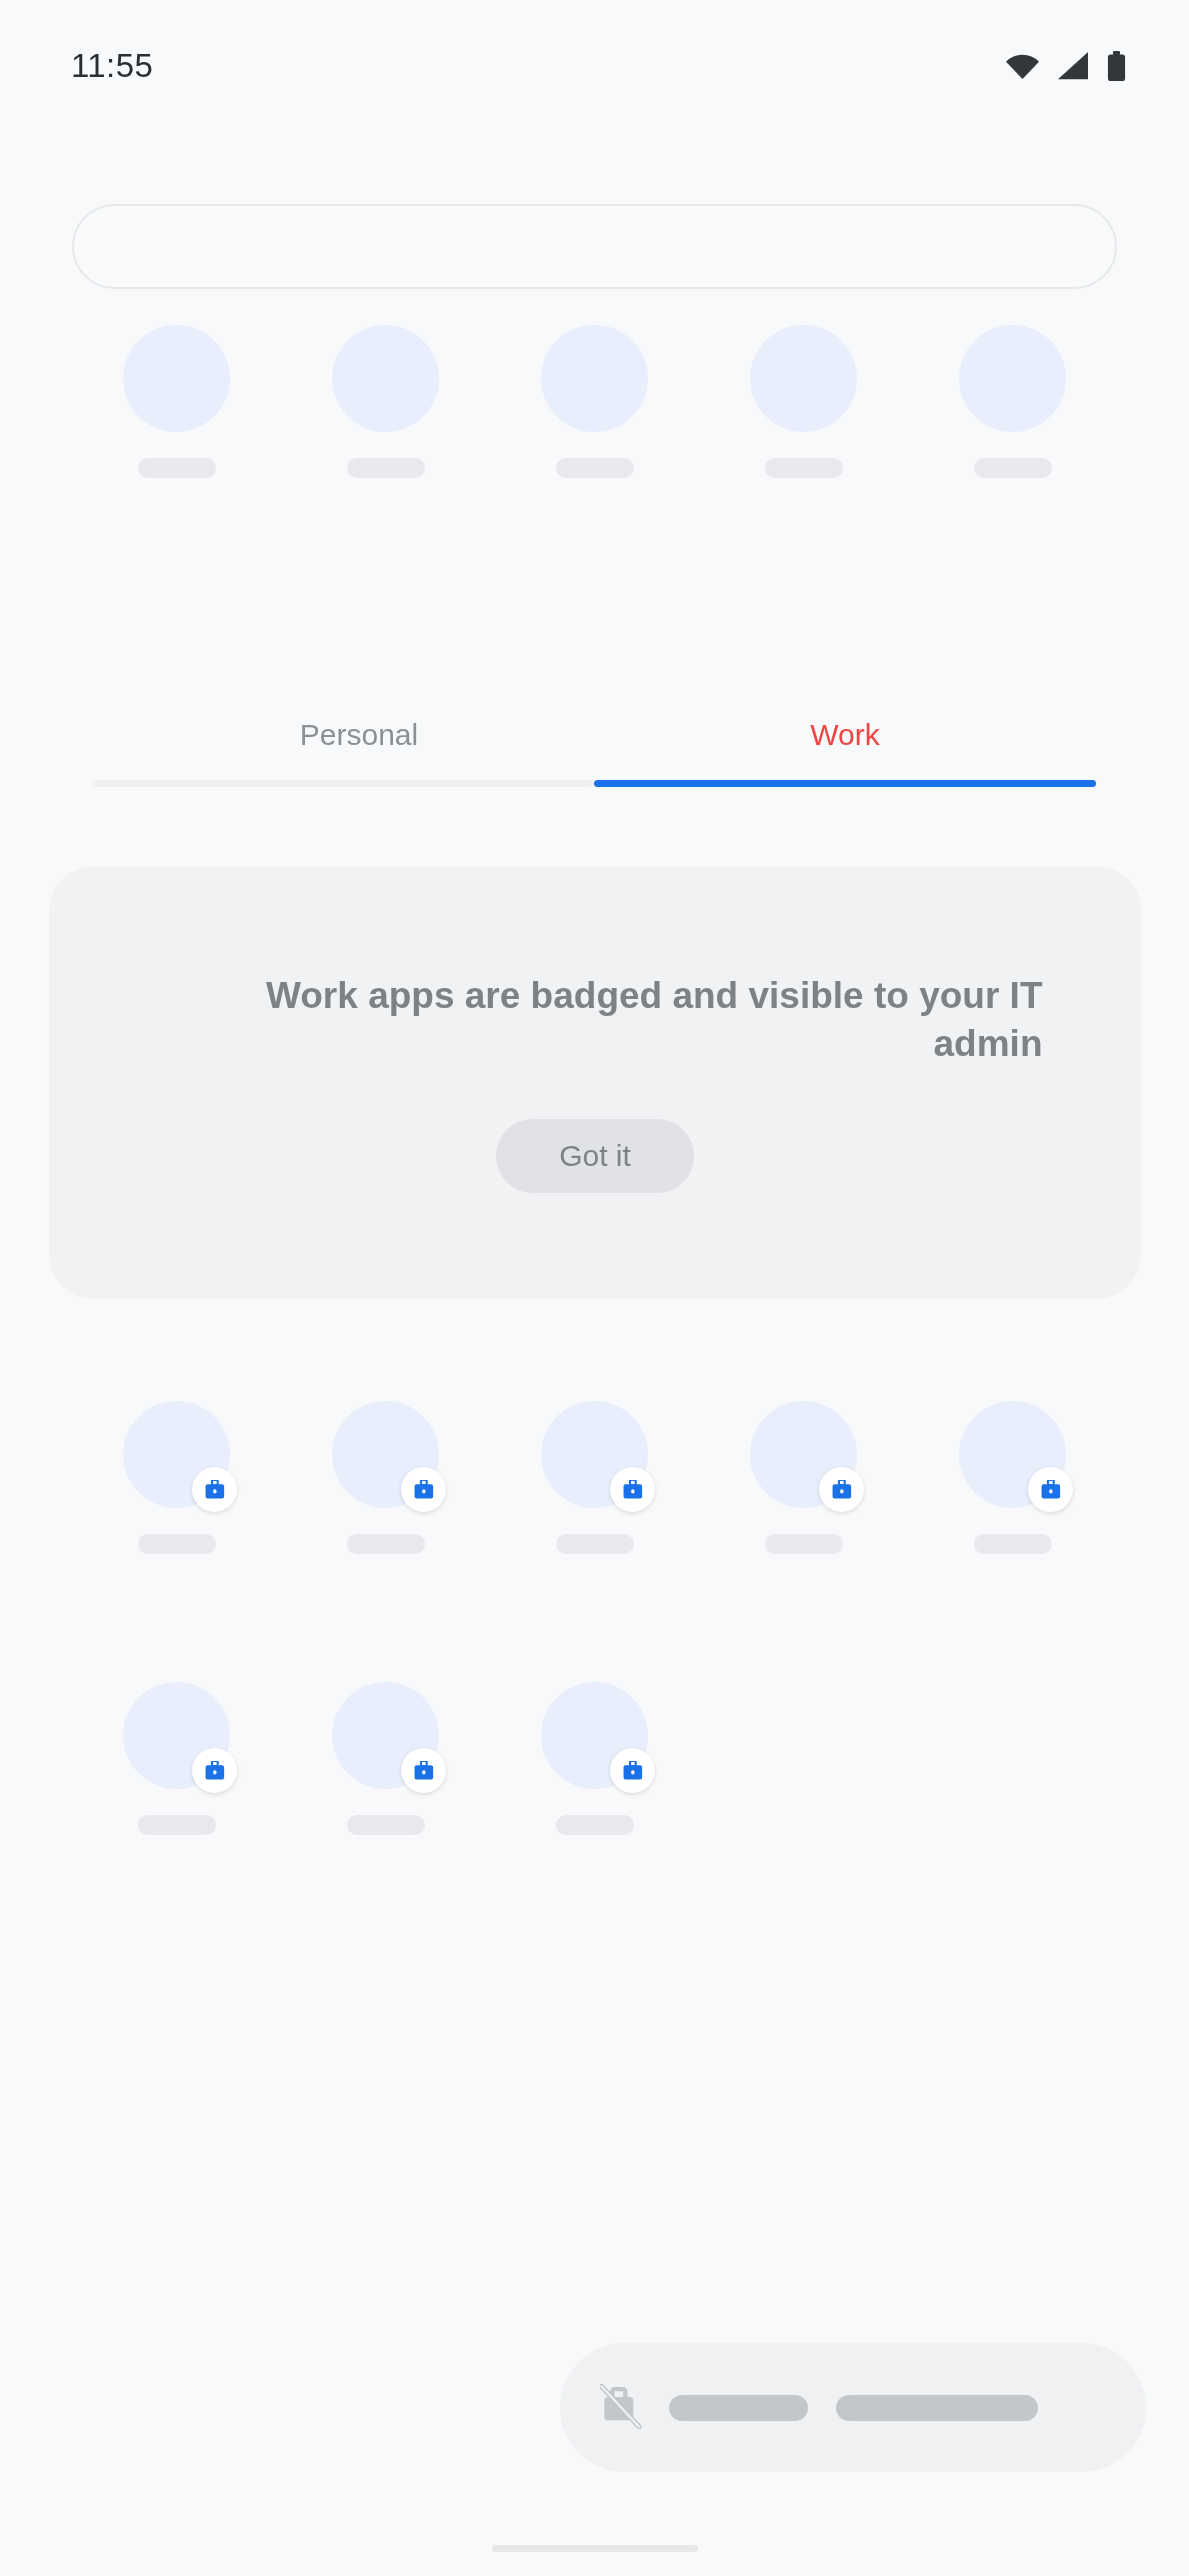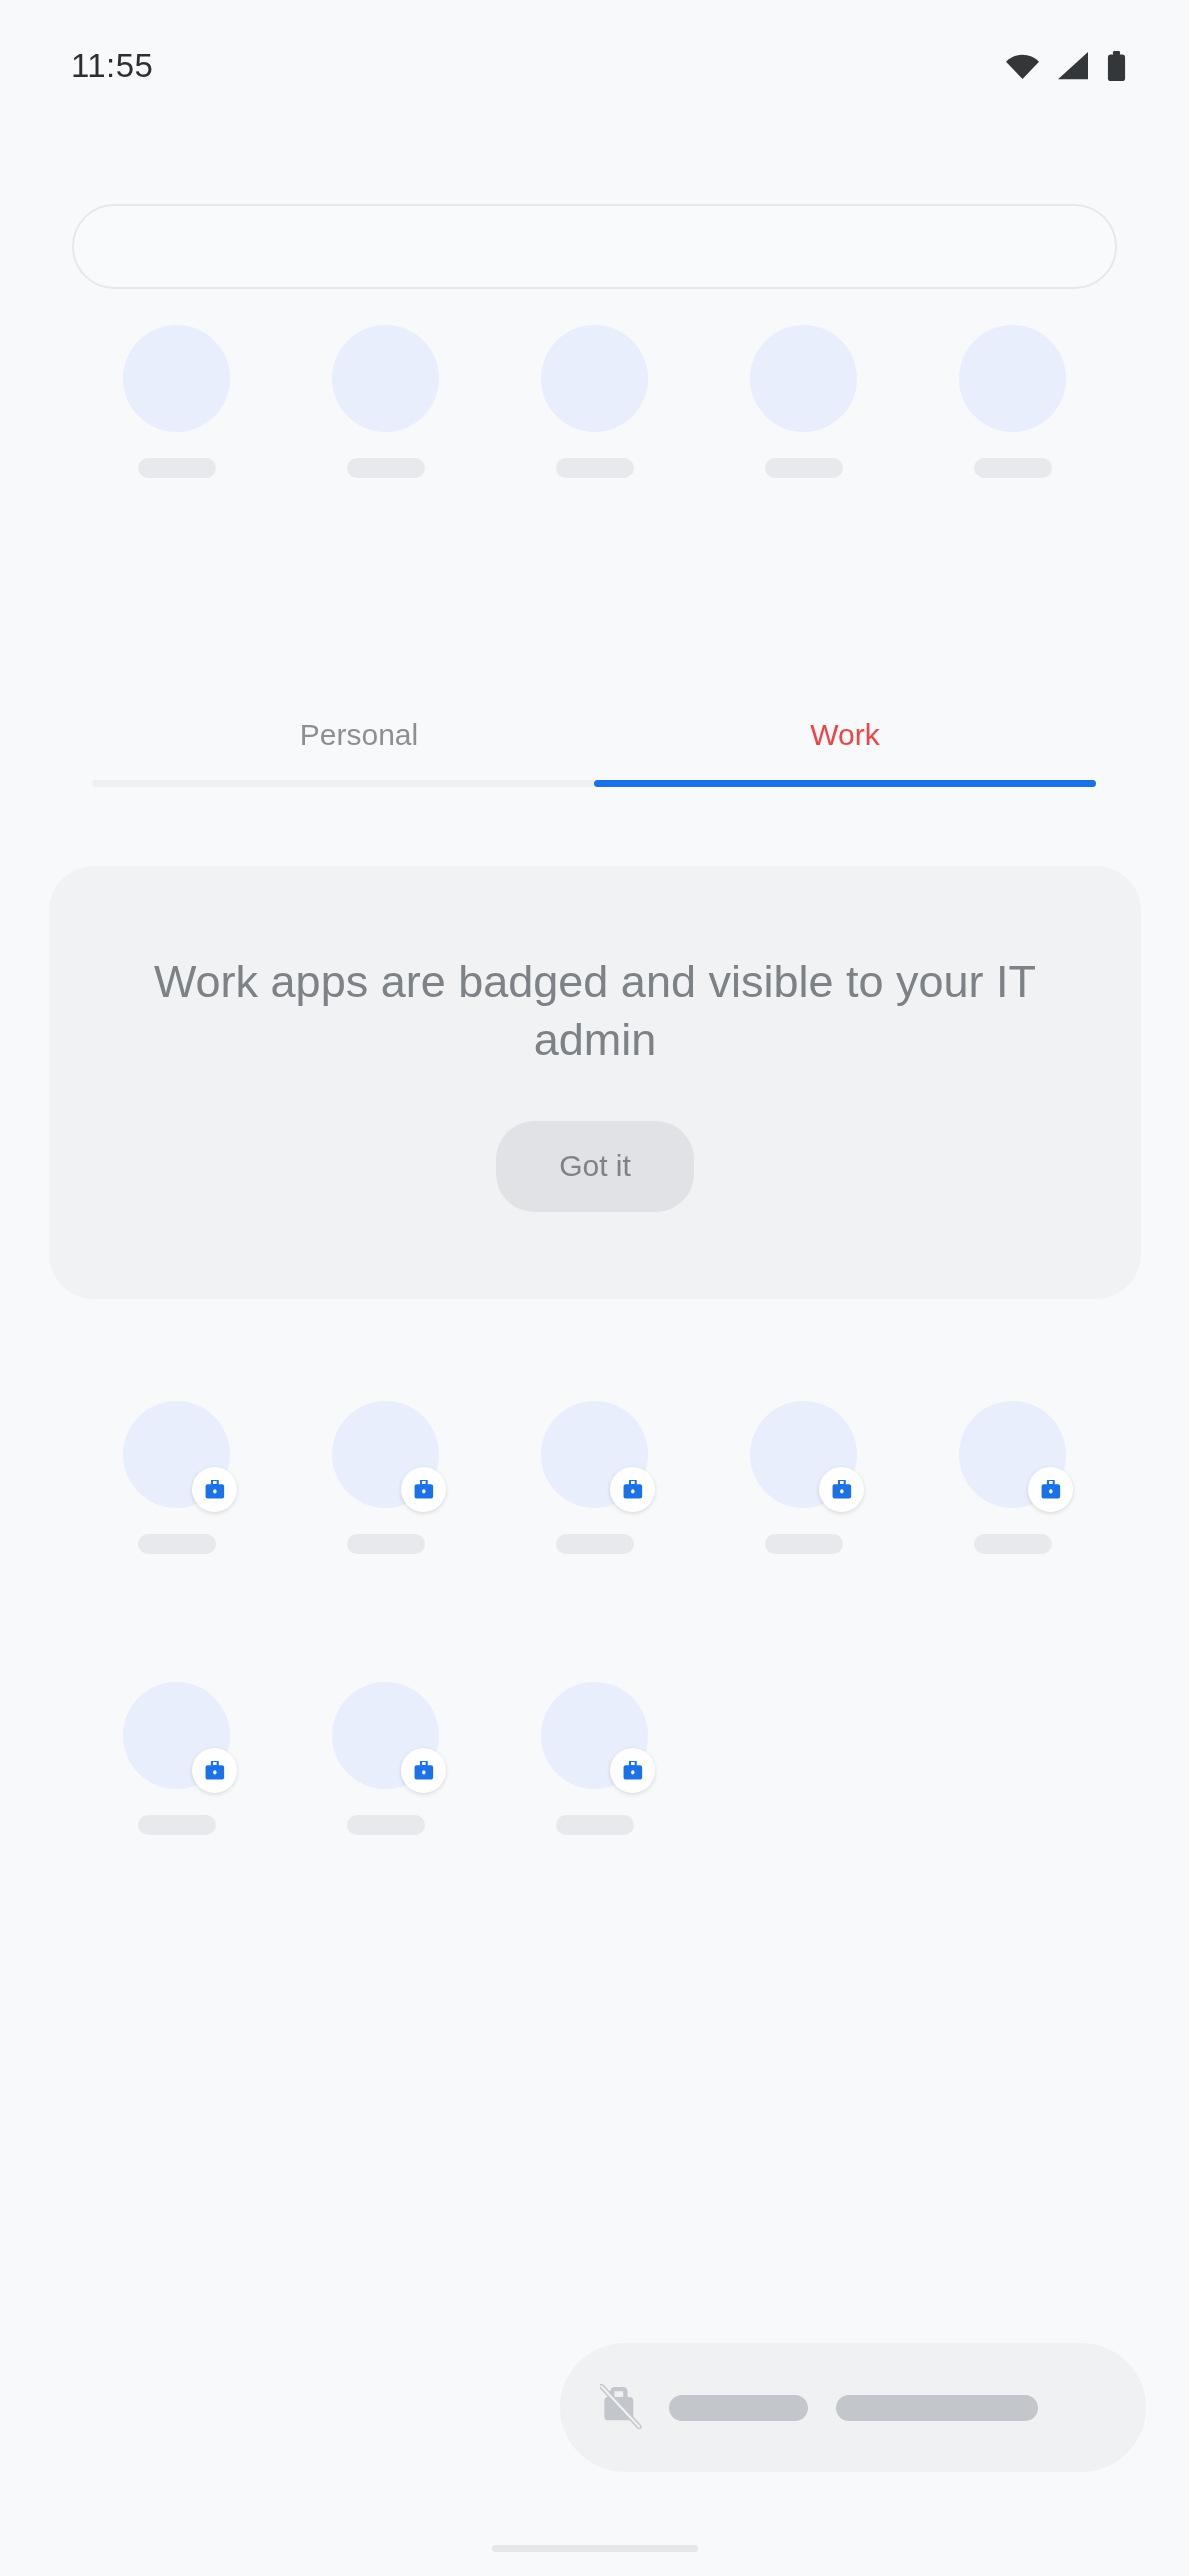--- a/index.html
+++ b/index.html
@@ -145,30 +145,30 @@
     height: 433px;
     background: #f1f2f4;
     border-radius: 45px;
     display: flex;
     flex-direction: column;
     align-items: center;
     justify-content: center;
   }
   #info-card-text {
     width: 895px;
-    text-align: center;
-    font-size: 45px;
+    text-align: right;
+    font-size: 37px;
     line-height: 1.28;
     color: #7d8287;
-    font-weight: 400;
+    font-weight: 700;
   }
   #got-it-button {
     margin-top: 52px;
     min-width: 198px;
-    height: 91px;
+    height: 74px;
     padding: 0 39px;
     border: none;
     border-radius: 38px;
     background: #e0e2e5;
     color: #7d8287;
     font-size: 30px;
     font-family: "Liberation Sans", sans-serif;
     cursor: pointer;
     display: flex;
     align-items: center;

